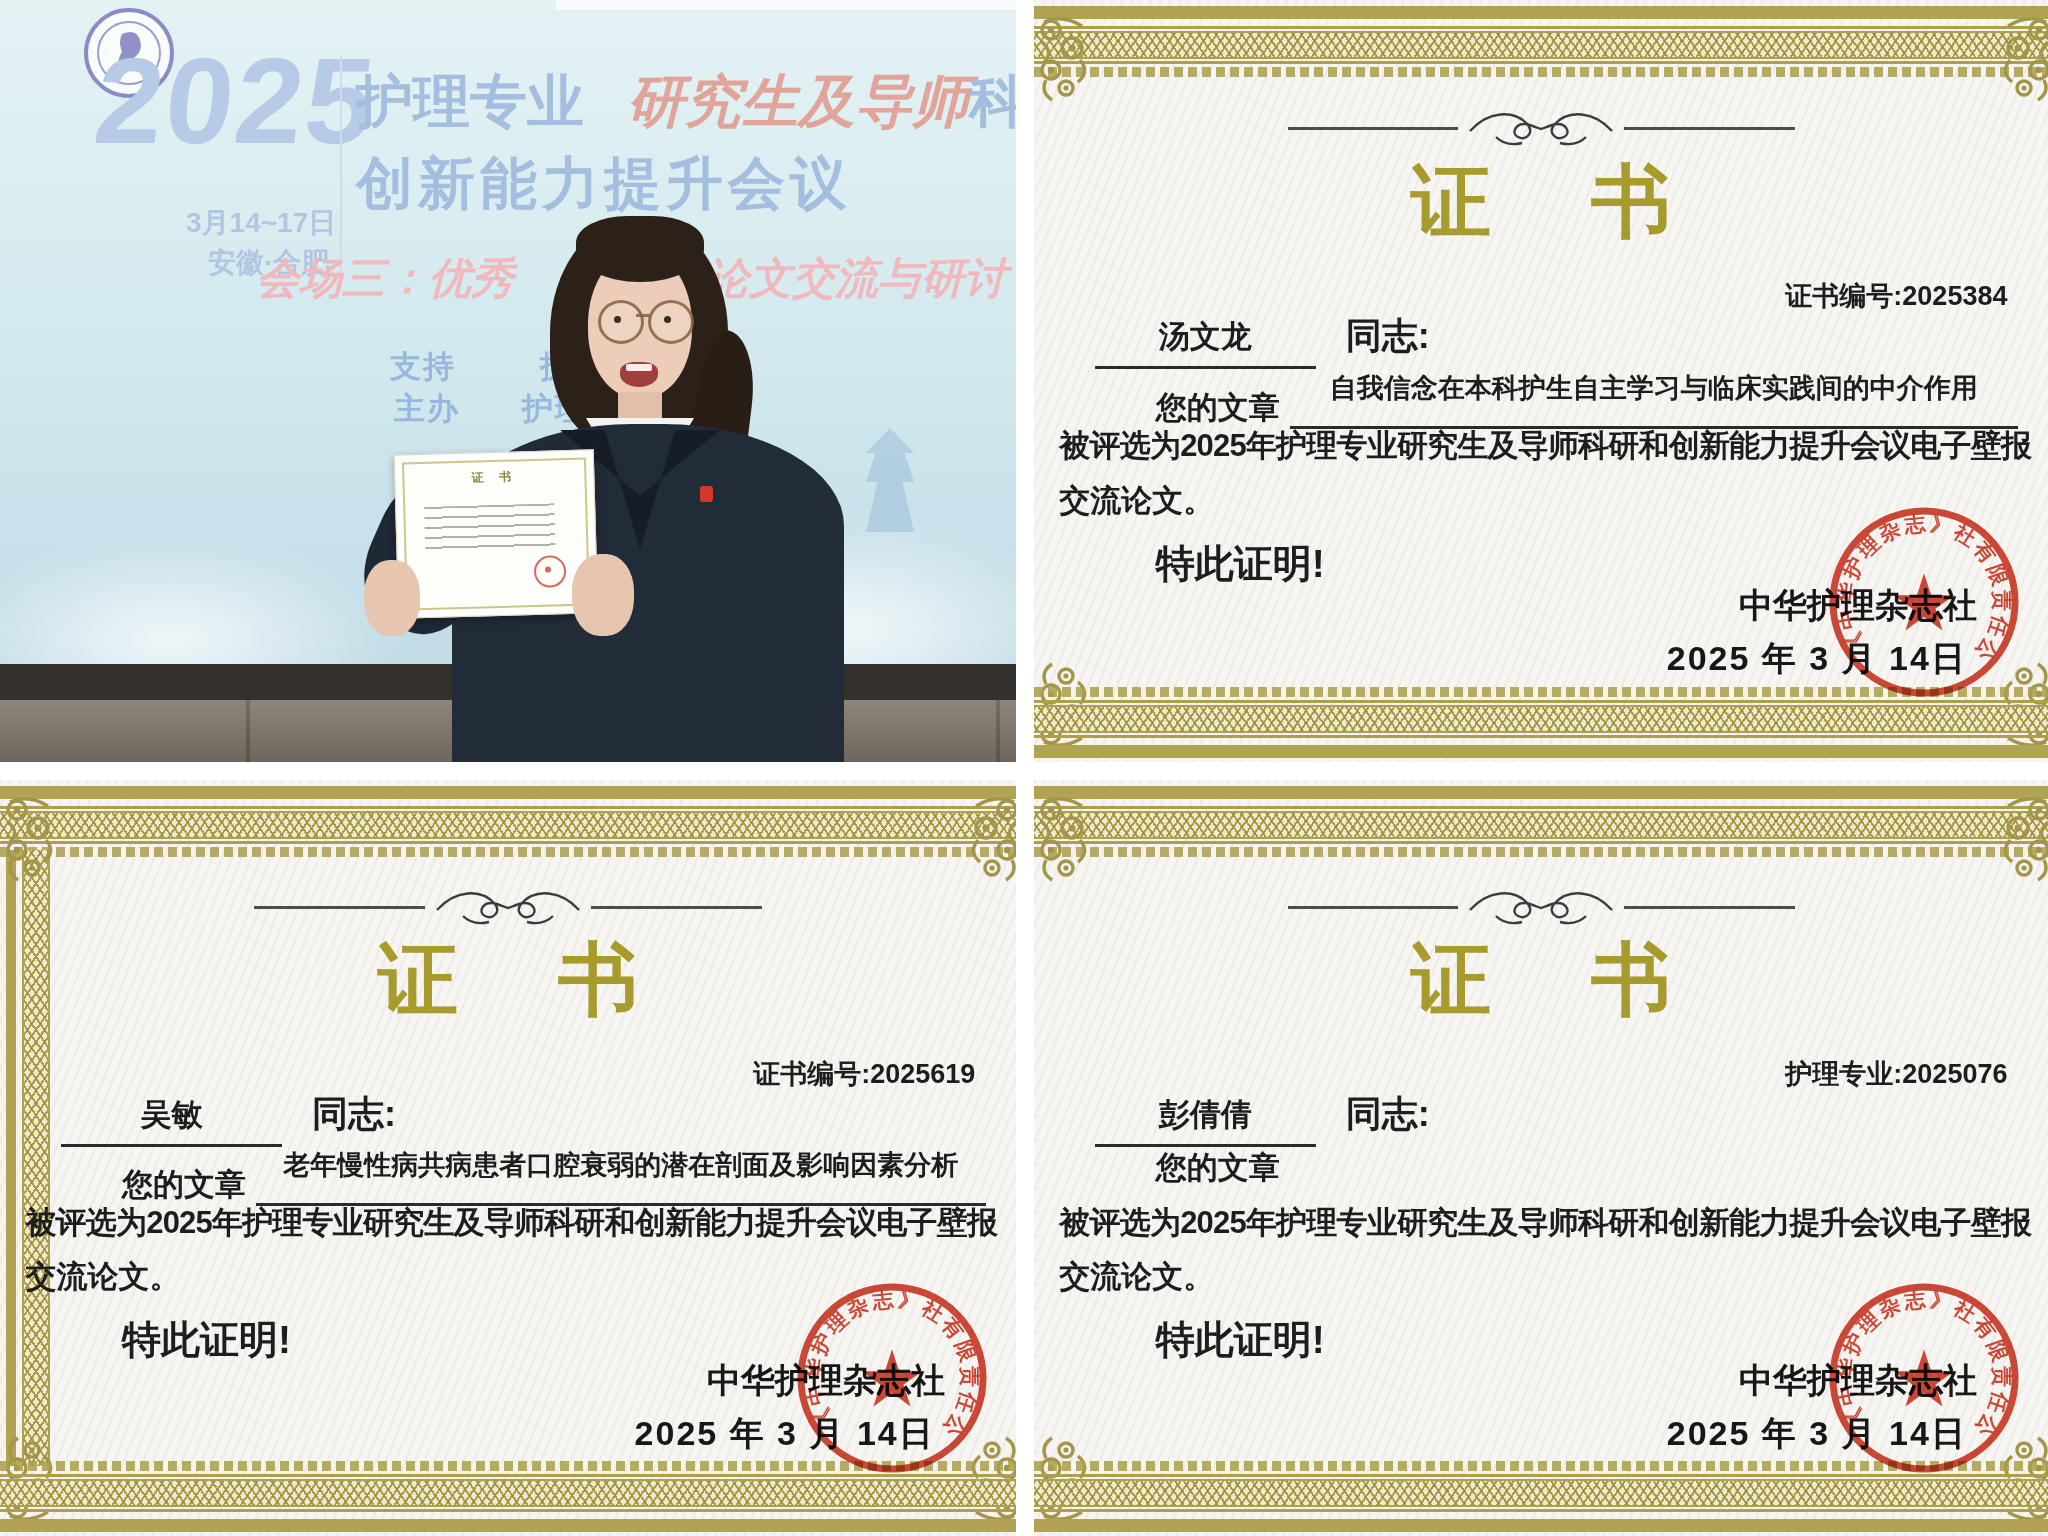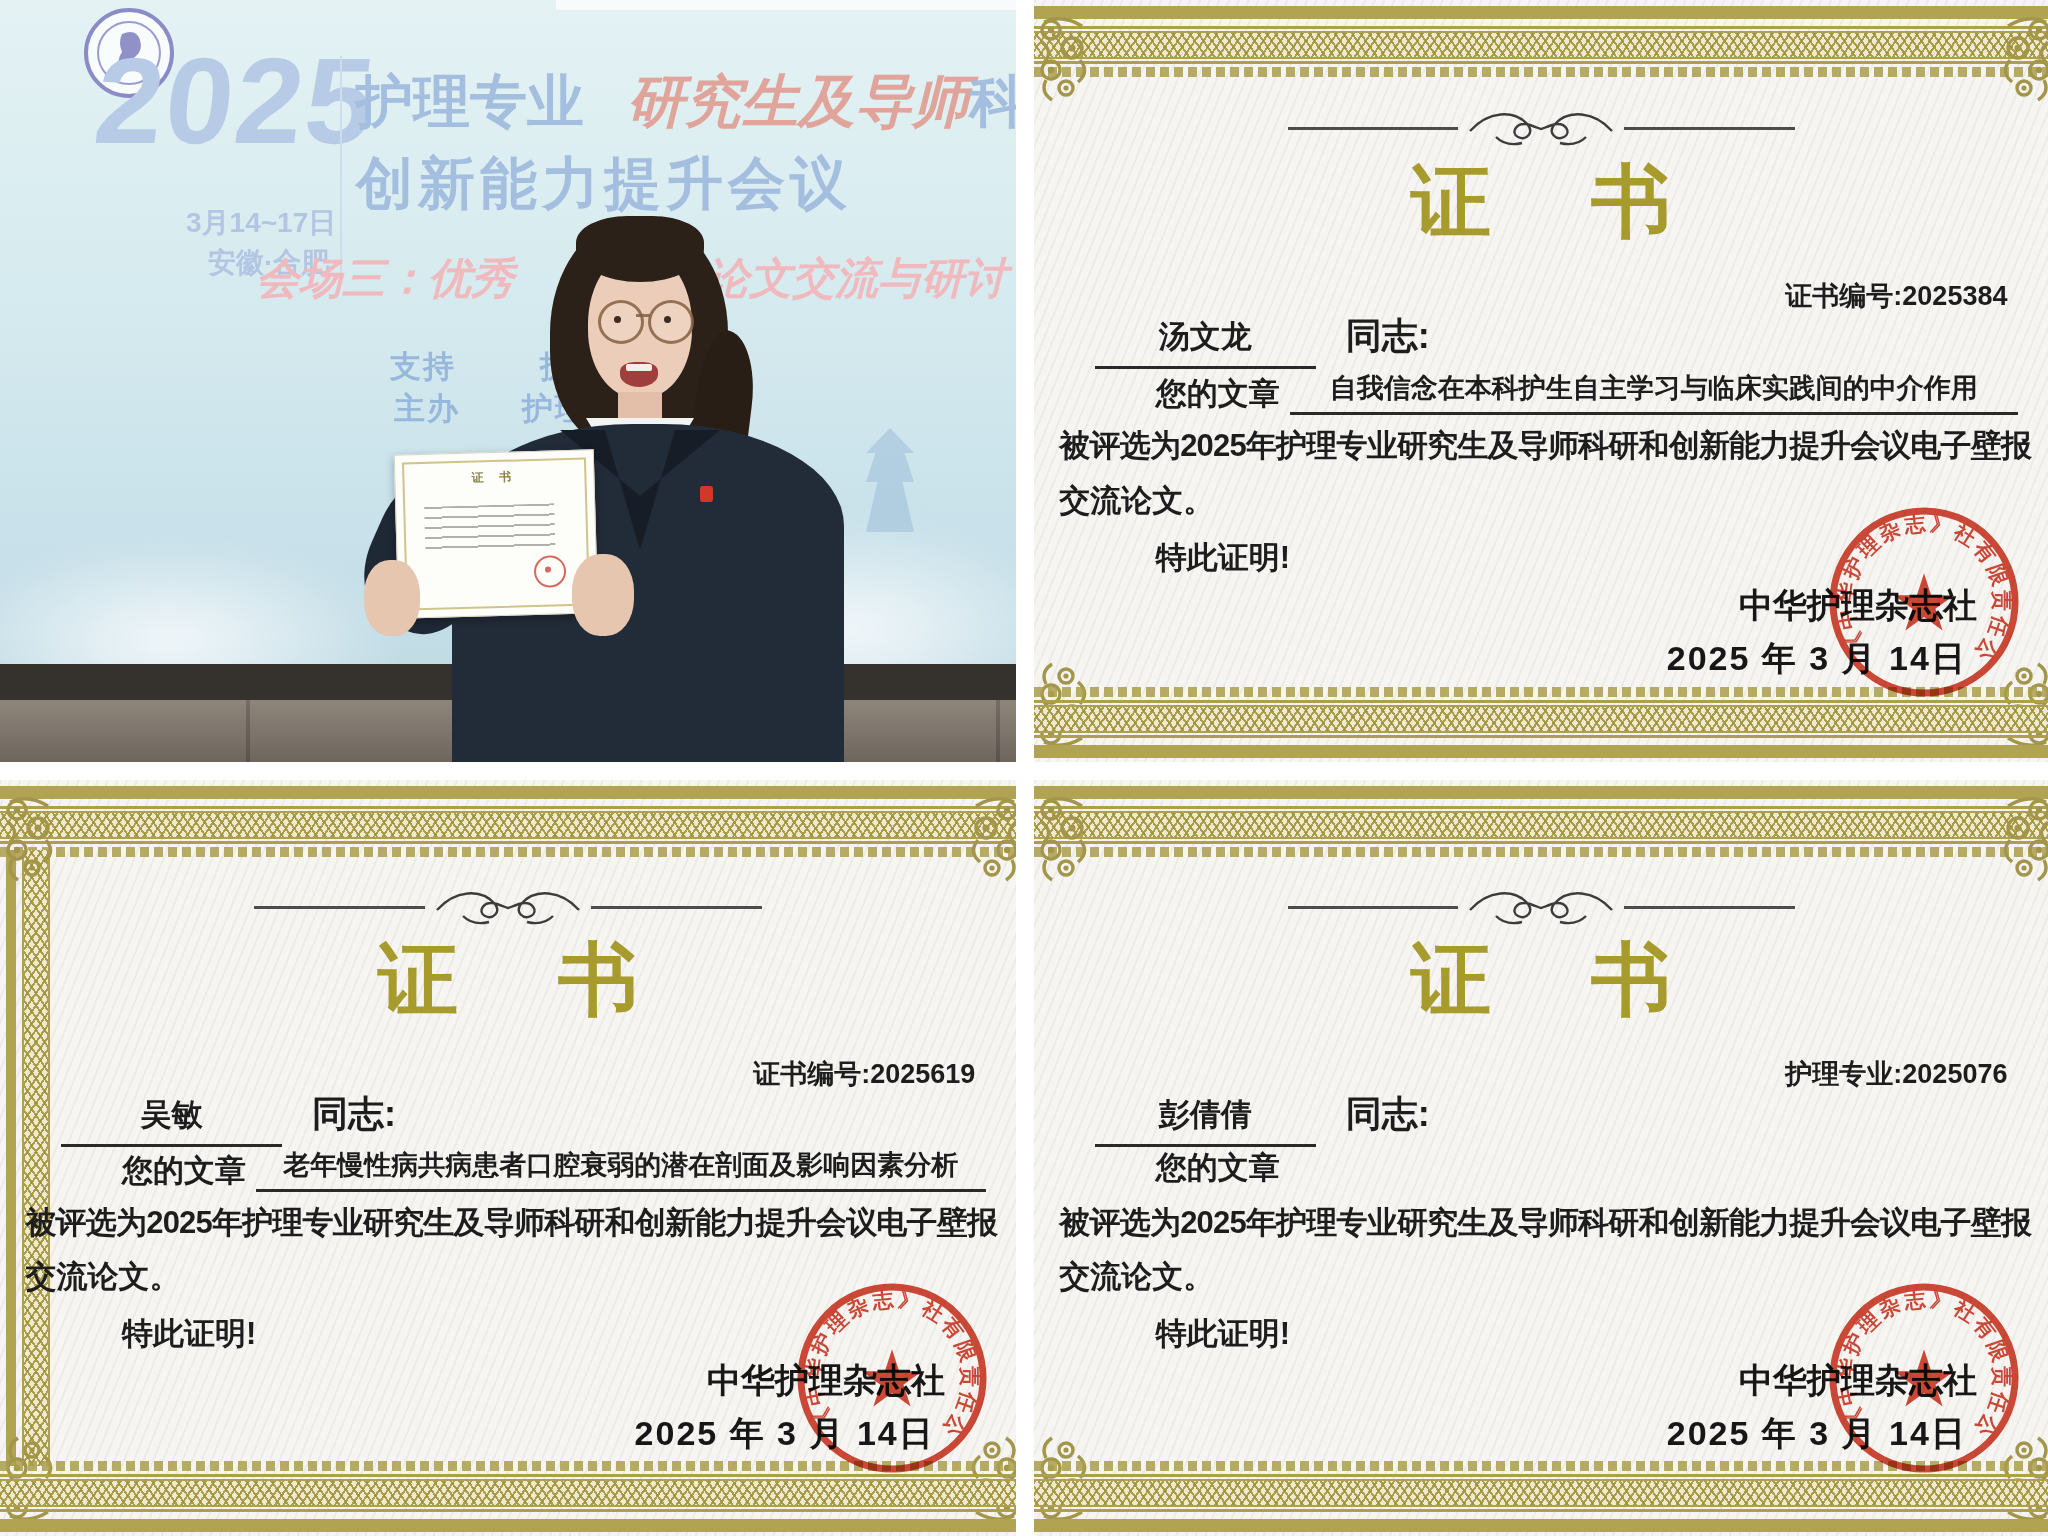--- a/index.html
+++ b/index.html
@@ -48,25 +48,25 @@
       font-family:"DejaVu Serif","Liberation Serif",serif;font-weight:bold;
       font-size:80px;color:#a79b2e;letter-spacing:.45em;text-indent:.45em;}
   .cert-no{position:absolute;top:36.5%;right:4%;font-size:27px;font-weight:bold;color:#1d1d1d;}
   .name-row{position:absolute;top:41%;left:6%;display:flex;align-items:flex-end;}
   .name{min-width:205px;text-align:center;border-bottom:3px solid #2a2a2a;padding:0 8px 8px;
         font-size:31px;font-weight:bold;color:#1d1d1d;}
   .salut{margin-left:30px;font-size:36px;font-weight:bold;color:#1d1d1d;padding-bottom:8px;}
   .body1{position:absolute;top:48.5%;left:12%;right:3%;display:flex;align-items:flex-end;}
   .prefix{font-size:31px;font-weight:bold;color:#1d1d1d;white-space:nowrap;}
   .article{flex:1;margin-left:10px;border-bottom:3px solid #2a2a2a;text-align:center;
-           font-size:27px;font-weight:bold;color:#1d1d1d;padding:0 4px 6px;white-space:nowrap;}
+           font-size:27px;font-weight:bold;color:#1d1d1d;padding:0 4px 20px;white-space:nowrap;}
   .body2{position:absolute;top:55.8%;left:2.5%;right:1.5%;font-size:31px;font-weight:bold;
          color:#1d1d1d;white-space:nowrap;letter-spacing:-.8px;}
   .body3{position:absolute;top:63%;left:2.5%;font-size:31px;font-weight:bold;color:#1d1d1d;}
-  .attest{position:absolute;top:70.5%;left:12%;font-size:31px;font-weight:bold;color:#1d1d1d;}
+  .attest{position:absolute;top:70.5%;left:12%;font-size:39px;font-weight:bold;color:#1d1d1d;}
   .issuer{position:absolute;top:76.5%;right:7%;font-size:34px;font-weight:bold;color:#171717;z-index:2;}
   .date{position:absolute;top:83.5%;right:8%;font-size:34px;font-weight:bold;color:#171717;
         letter-spacing:2px;z-index:2;}
   .stamp{position:absolute;top:66%;right:2.5%;width:198px;height:198px;z-index:3;
          mix-blend-mode:multiply;opacity:.92;}
 
   
   .ph-abs{position:absolute;}
   #ph-topstrip{left:556px;top:0;width:460px;height:10px;background:rgba(255,255,255,.7);}
   #ph-band{left:0;top:664px;width:100%;height:38px;background:#35322e;z-index:1;}

